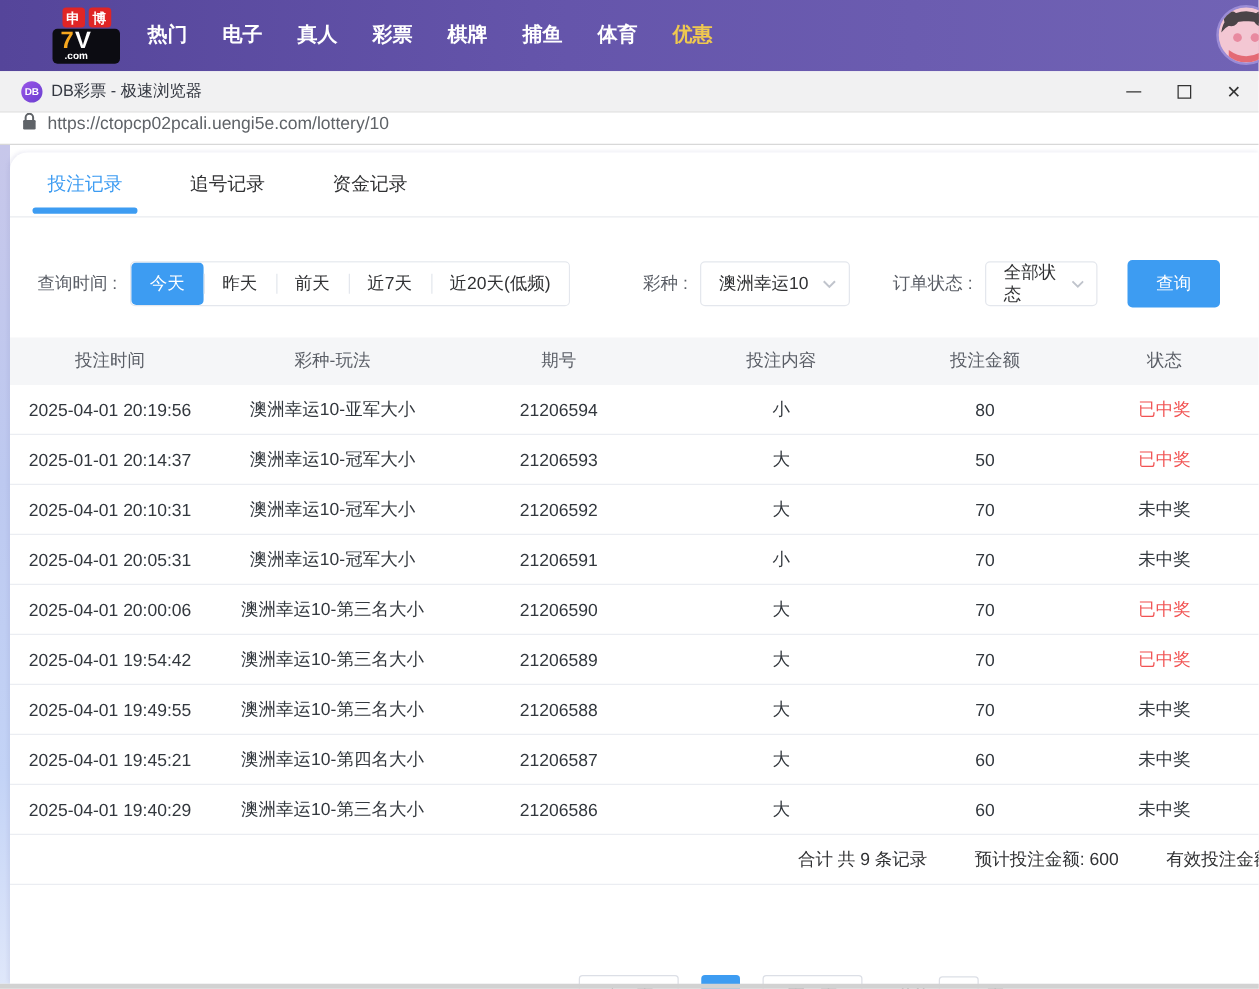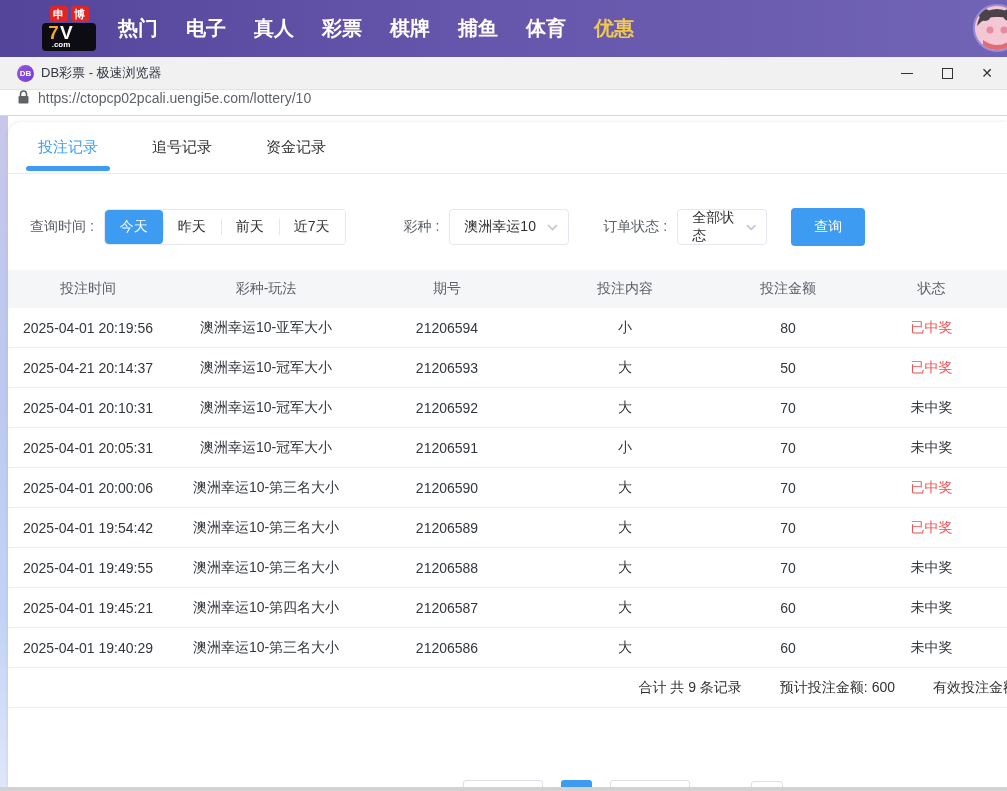--- a/index.html
+++ b/index.html
@@ -13,21 +13,21 @@
   .logo { margin-left:42px; width:54px; cursor:pointer; }
   .logo-chips { display:flex; justify-content:center; gap:3px; }
   .logo-chip { width:18px; height:16px; background:#e02525; color:#fff; border-radius:3px;
     font-size:11px; font-weight:700; display:flex; align-items:center; justify-content:center; }
   .logo-box { margin-top:1px; background:#0c0c12; border-radius:4px; text-align:center;
     padding:0 18px 2px 2px; line-height:1; }
   .logo-main { font-size:19px; font-weight:900; letter-spacing:1px; }
   .logo-main .l7 { color:#f6a71f; } .logo-main .lv { color:#fff; }
   .logo-sub { display:block; color:#fff; font-size:8px; font-weight:700; margin-top:-1px; }
   .nav-items { display:flex; margin-left:22px; gap:28px; list-style:none; }
-  .nav-item { color:#fff; font-size:20px; font-weight:700; cursor:pointer; white-space:nowrap; }
+  .nav-item { color:#fff; font-size:16px; font-weight:700; cursor:pointer; white-space:nowrap; }
   .nav-item.gold { color:#f0c94f; }
   .avatar { position:absolute; right:-14px; top:4px; width:48px; height:48px; border-radius:50%;
     overflow:hidden; border:2px solid #9b8cd6; background:#e9b7c9; cursor:pointer; }
 
   
   .titlebar { height:33px; background:#f1f1f2; display:flex; align-items:center;
     border-bottom:1px solid #e3e3e3; position:relative; }
   .db-icon { width:17px; height:17px; border-radius:50%; margin-left:17px;
     background:linear-gradient(135deg,#9a55e8,#6a3fd0); color:#fff; font-size:8px; font-weight:700;
     display:flex; align-items:center; justify-content:center; }
@@ -186,20 +186,21 @@
       </div>
     </div>
 
     <div class="filters">
       <span class="f-label">查询时间 :</span>
       <div class="seg">
         <span class="seg-item selected">今天</span>
         <span class="seg-item">昨天</span>
         <span class="seg-item">前天</span>
         <span class="seg-item">近7天</span>
+        <span class="seg-item">近20天(低频)</span>
       </div>
       <span class="f-label ml-big">彩种 :</span>
       <div class="select sel-lottery">
         <span>澳洲幸运10</span>
         <svg width="11" height="7" viewBox="0 0 11 7">
             <polyline points="1,1 5.5,5.5 10,1" fill="none" stroke="#c0c4cc" stroke-width="1.6"></polyline>
           </svg>
       </div>
       <span class="f-label">订单状态 :</span>
       <div class="select sel-status">
@@ -222,21 +223,21 @@
 
     <div class="trow">
       <span class="cell c1">2025-04-01 20:19:56</span>
       <span class="cell c2">澳洲幸运10-亚军大小</span>
       <span class="cell c3">21206594</span>
       <span class="cell c4">小</span>
       <span class="cell c5">80</span>
       <span class="cell c6 st-won">已中奖</span>
     </div>
     <div class="trow">
-      <span class="cell c1">2025-04-21 20:14:37</span>
+      <span class="cell c1">2025-01-01 20:14:37</span>
       <span class="cell c2">澳洲幸运10-冠军大小</span>
       <span class="cell c3">21206593</span>
       <span class="cell c4">大</span>
       <span class="cell c5">50</span>
       <span class="cell c6 st-won">已中奖</span>
     </div>
     <div class="trow">
       <span class="cell c1">2025-04-01 20:10:31</span>
       <span class="cell c2">澳洲幸运10-冠军大小</span>
       <span class="cell c3">21206592</span>

